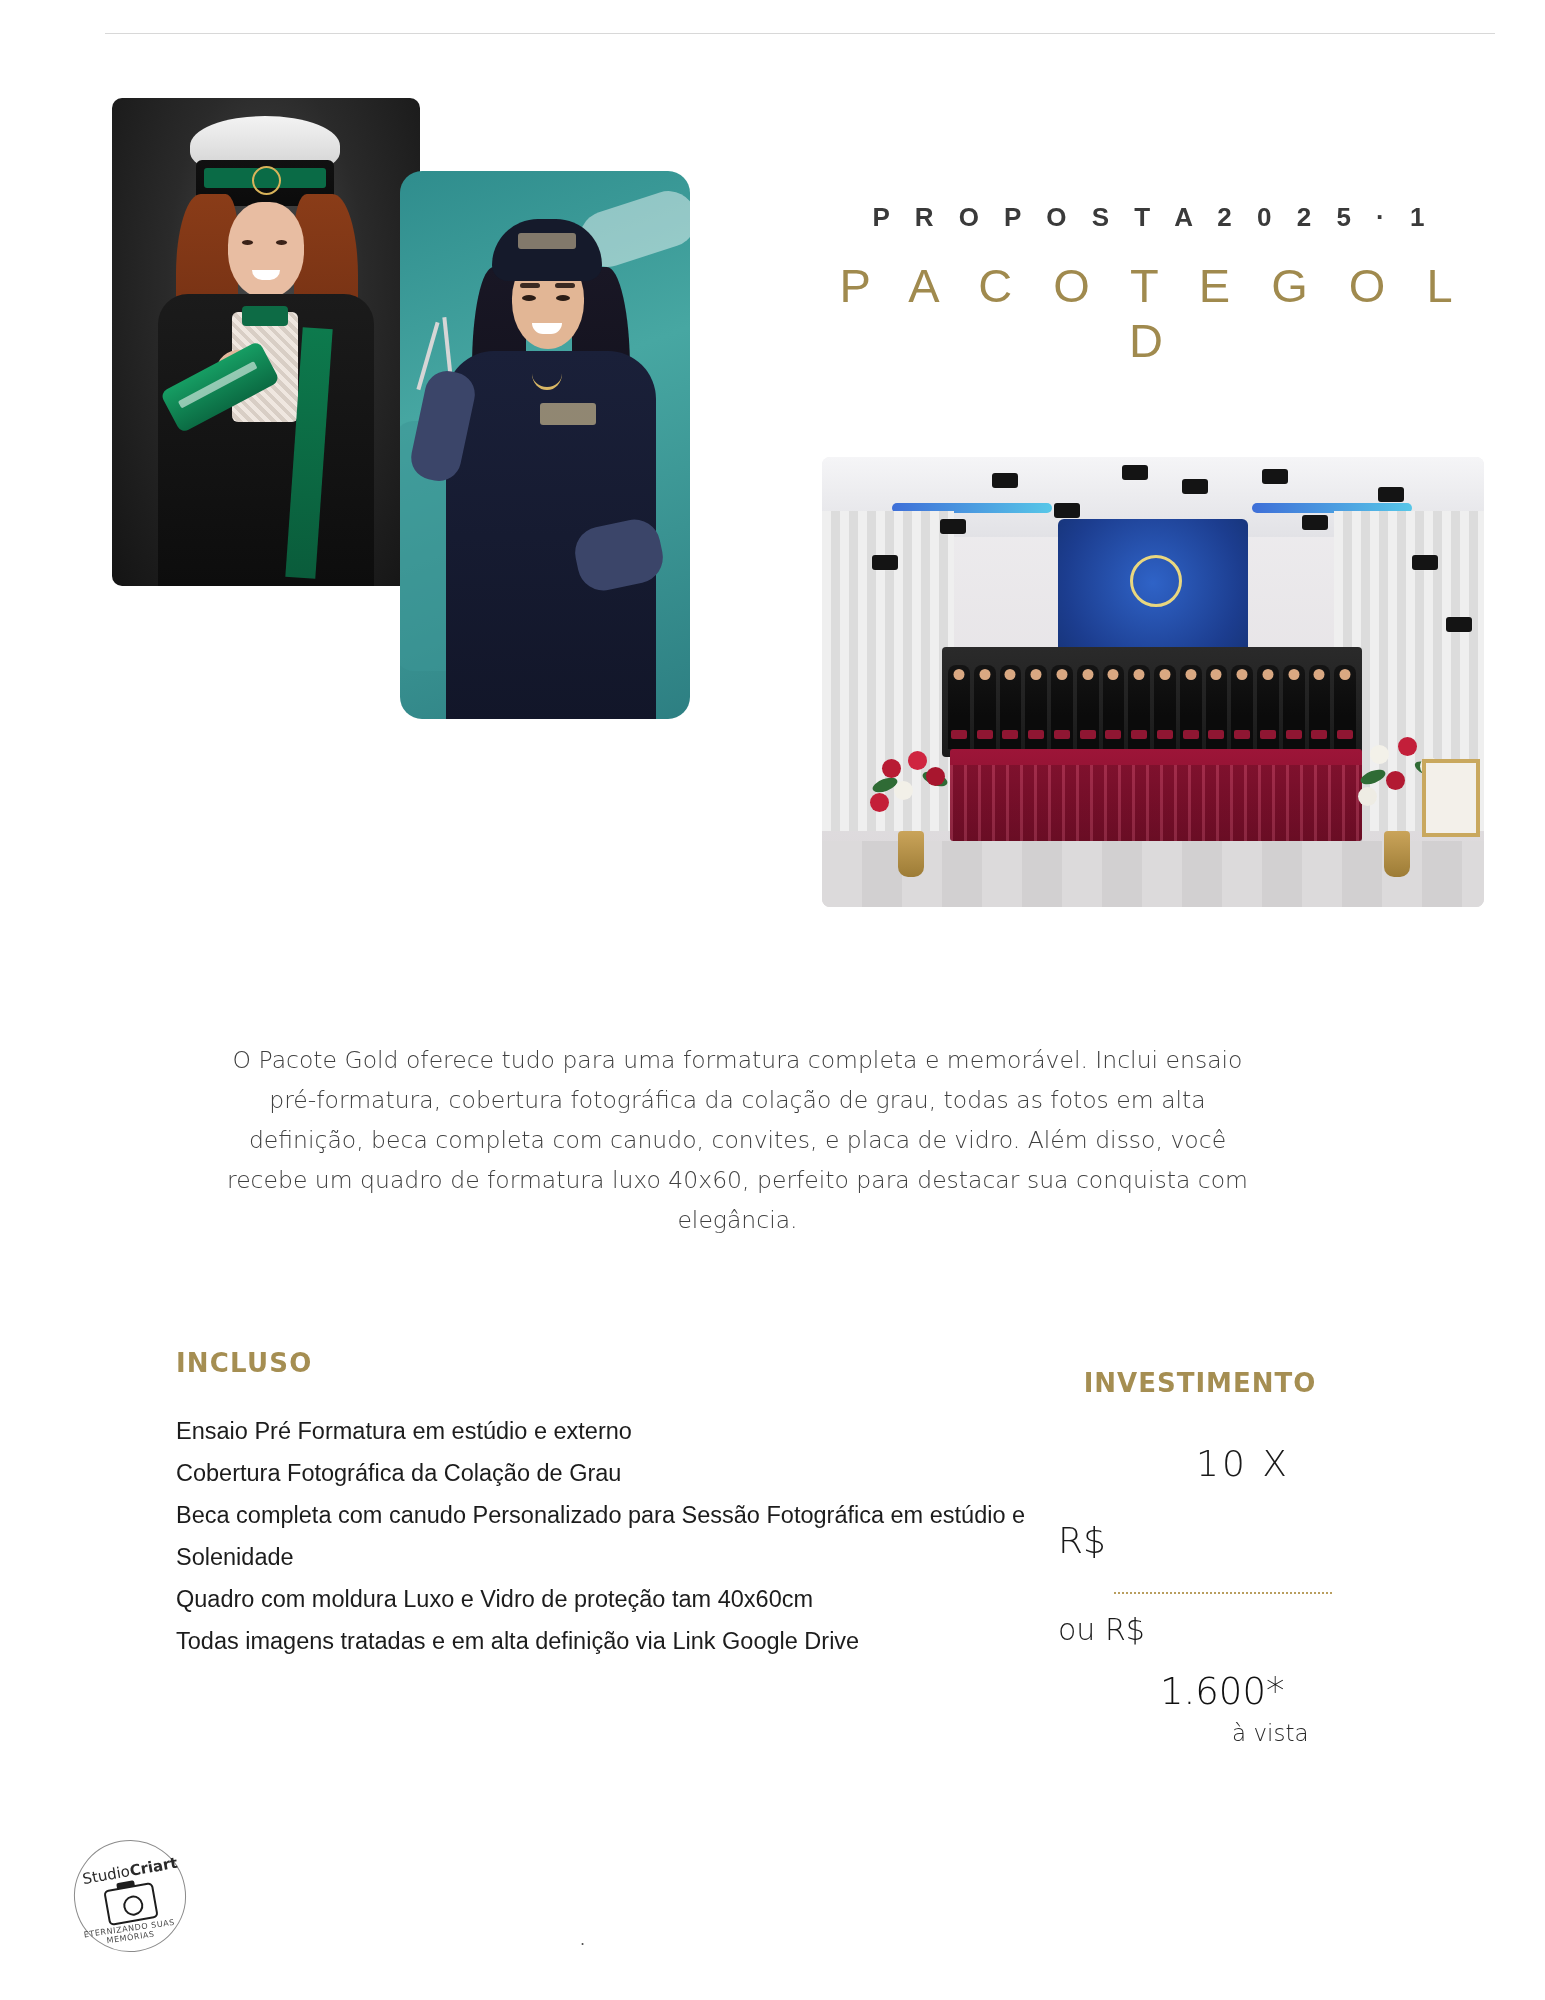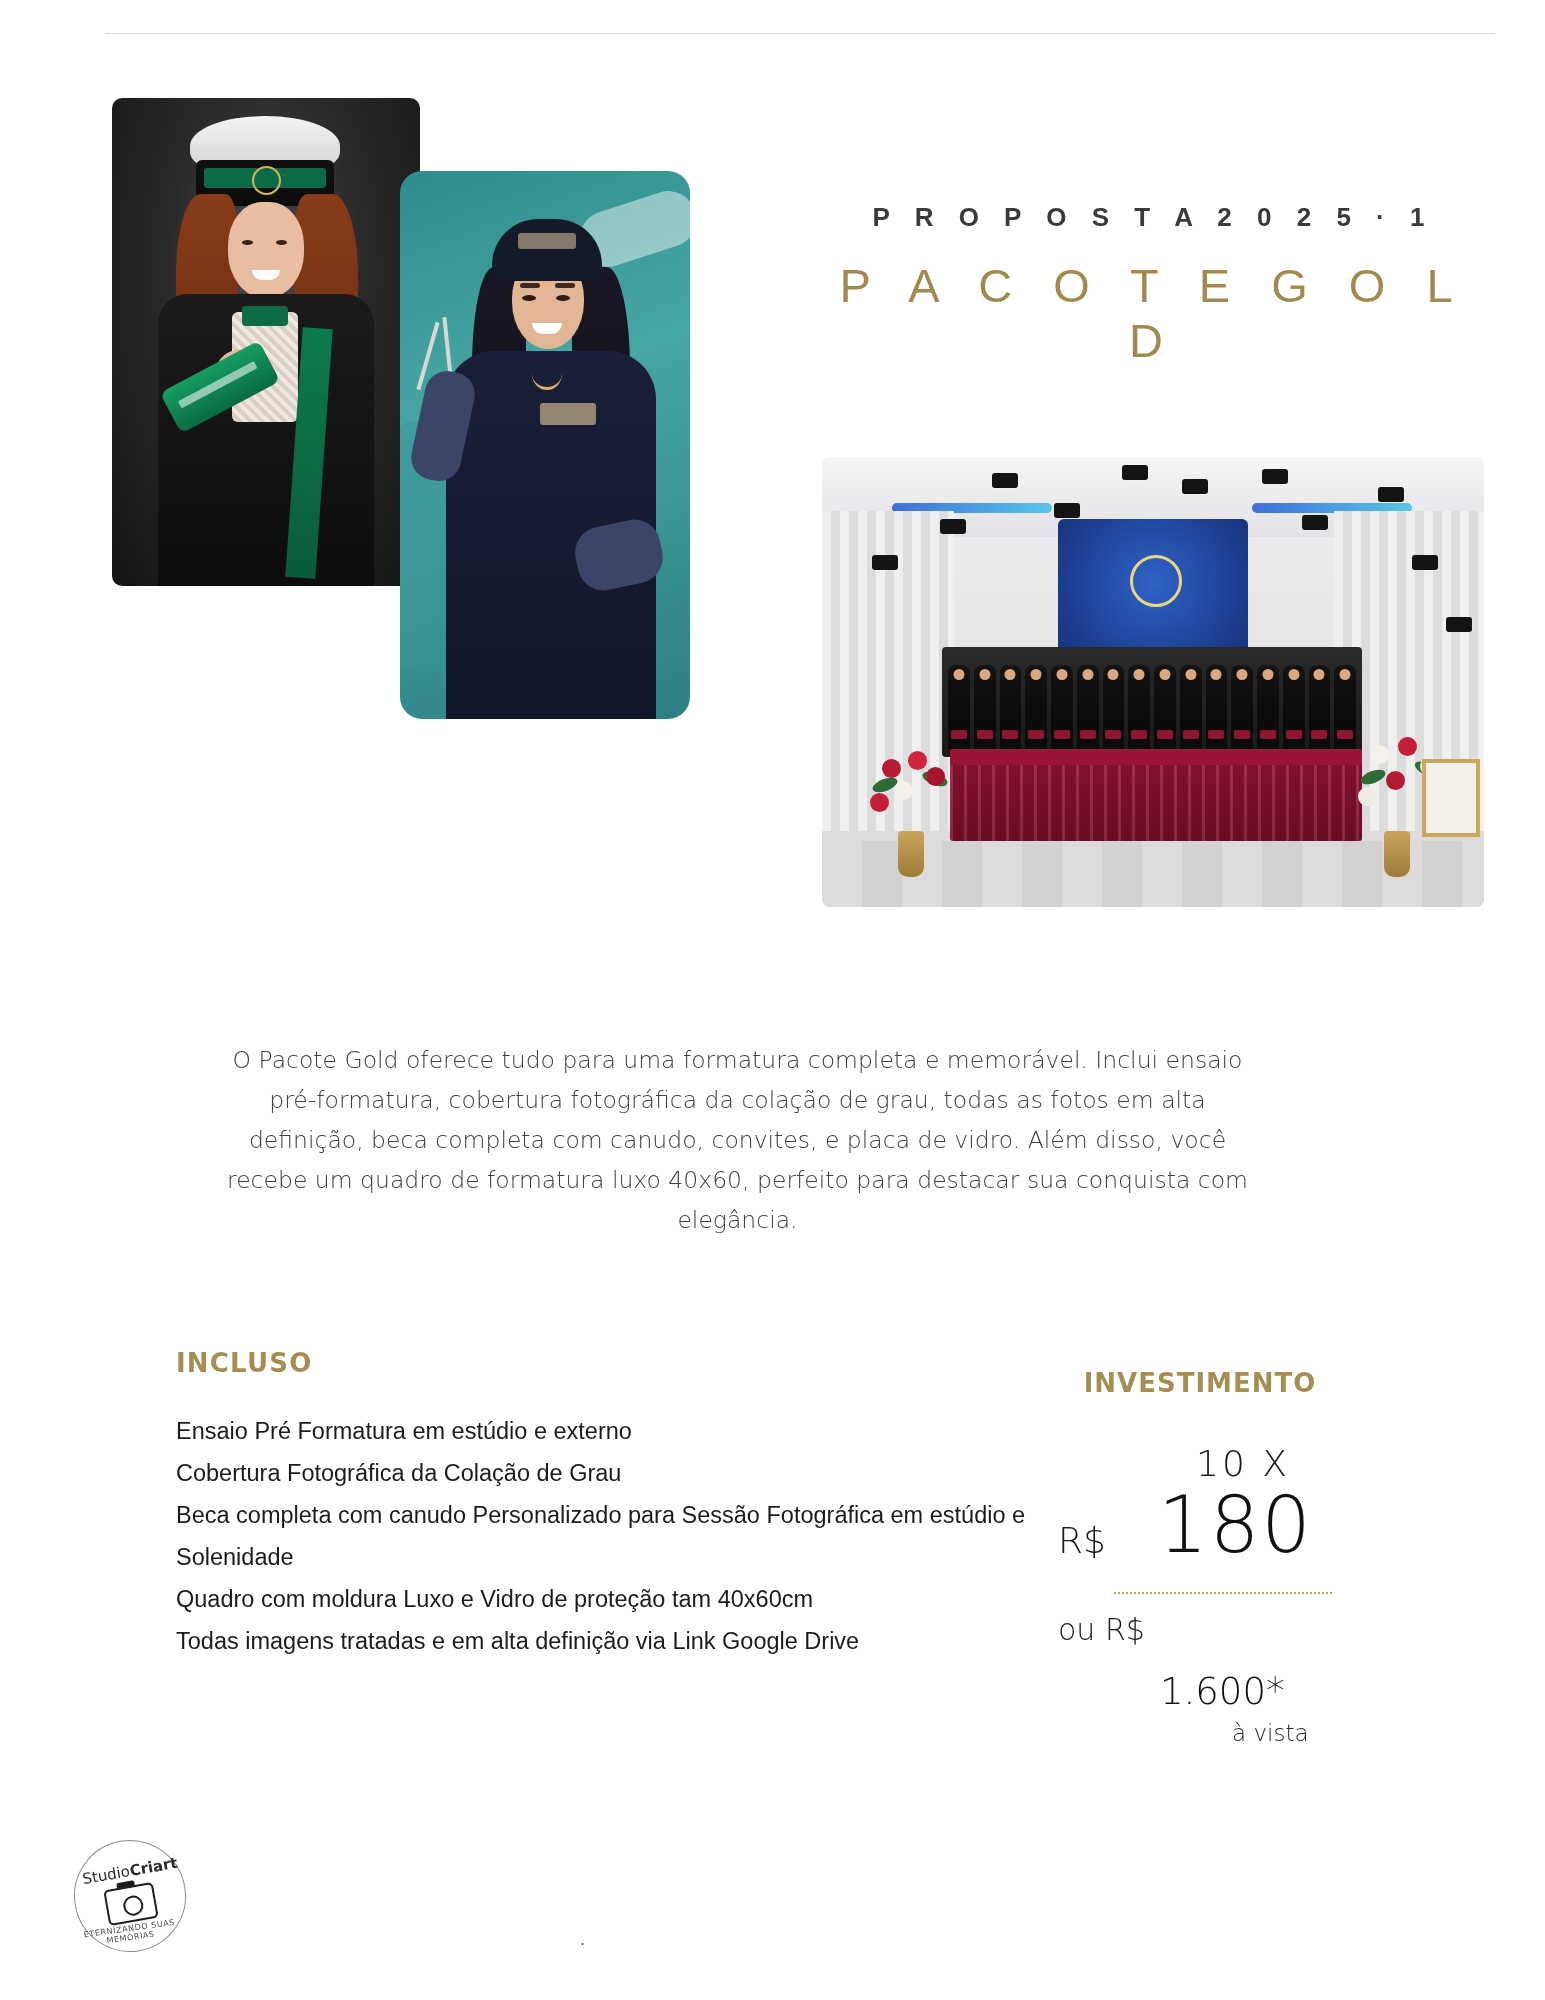--- a/index.html
+++ b/index.html
@@ -638,21 +638,20 @@
     <div class="line">Cobertura Fotográfica da Colação de Grau</div>
     <div class="line">Beca completa com canudo Personalizado para Sessão Fotográfica em estúdio e Solenidade</div>
     <div class="line">Quadro com moldura Luxo e Vidro de proteção tam 40x60cm</div>
     <div class="line">Todas imagens tratadas e em alta definição via Link Google Drive</div>
   </div>
 
 
   <div class="investment-heading">INVESTIMENTO</div>
   <div class="inst-count">10 X</div>
   <div class="inst-currency">R$</div>
-  <div class="inst-value">180</div>
   <div class="dotted-rule"></div>
   <div class="cash-label">ou R$</div>
   <div class="cash-value">1.600*</div>
   <div class="cash-note">à vista</div>
 
   <div class="logo">
     <div class="ring"></div>
     <div class="brand">
       <span>Studio</span><b>Criart</b>
     </div>

